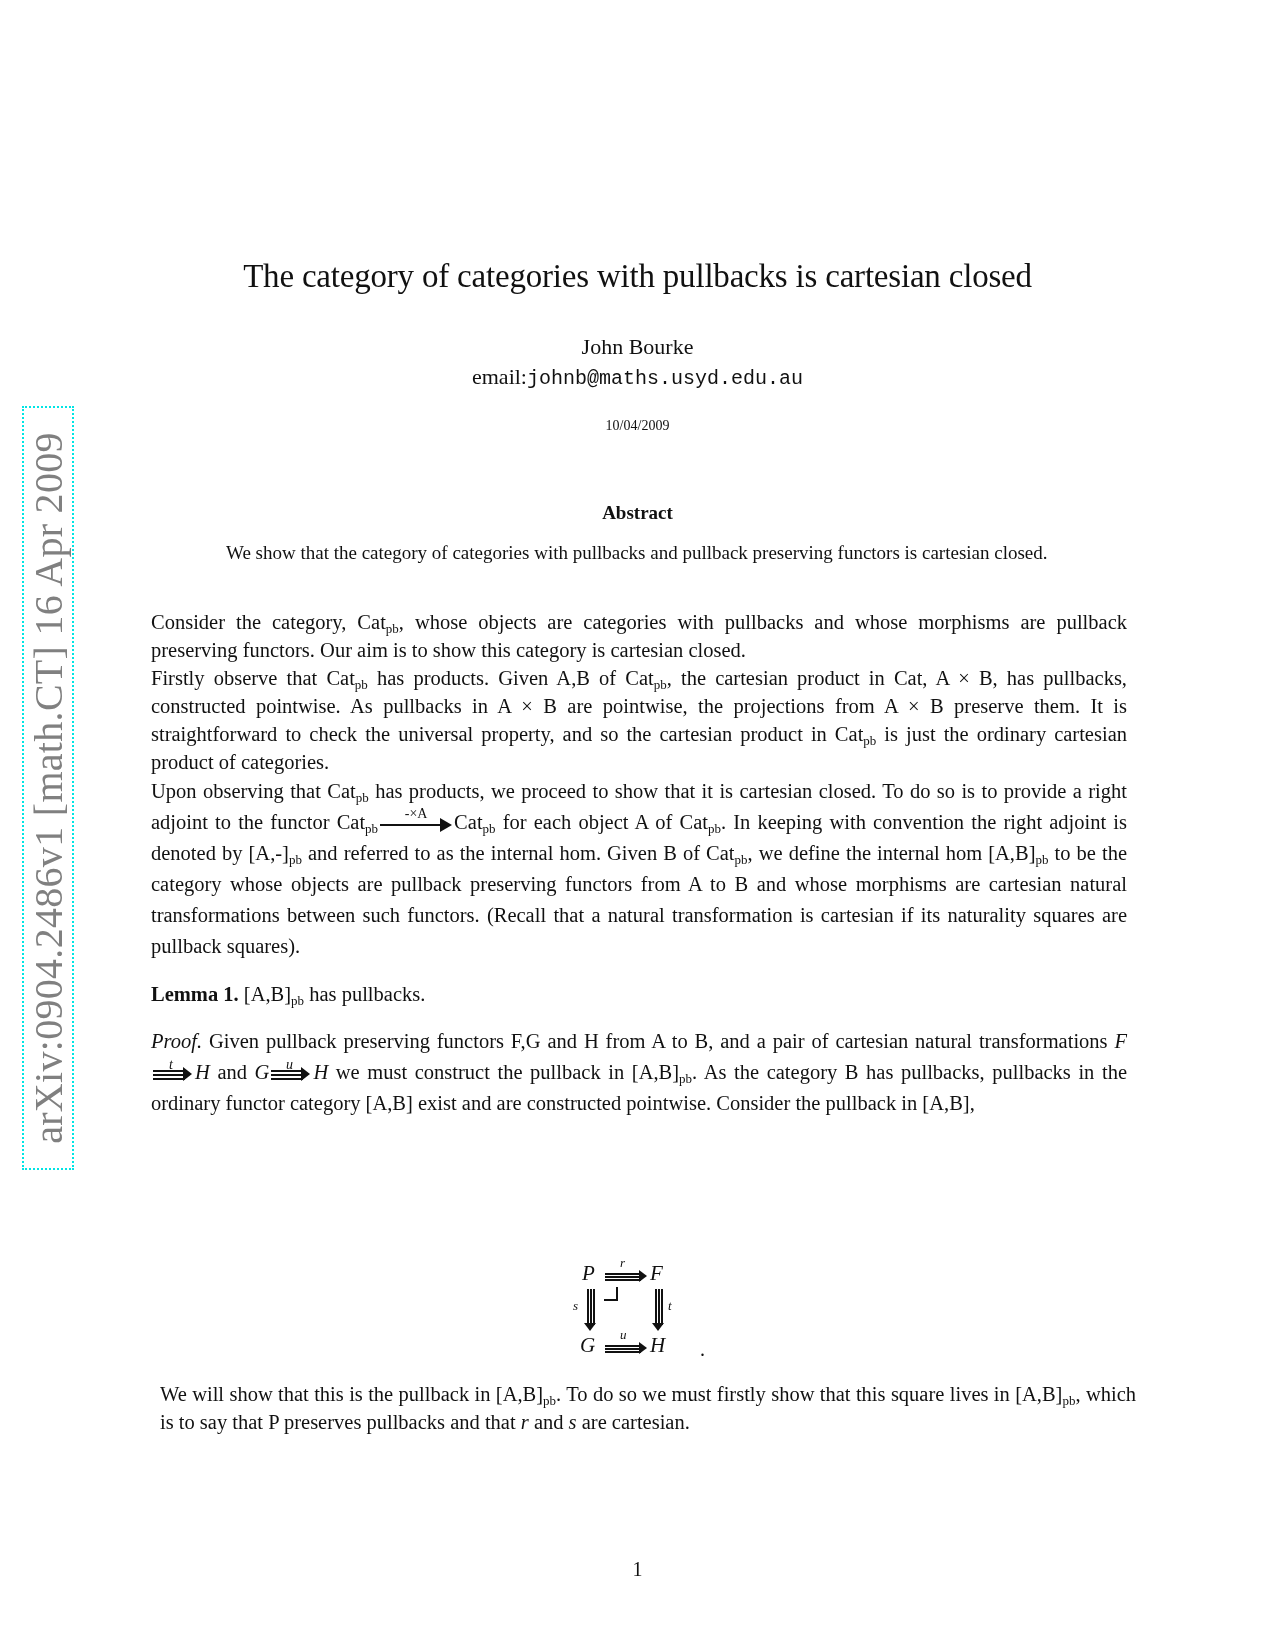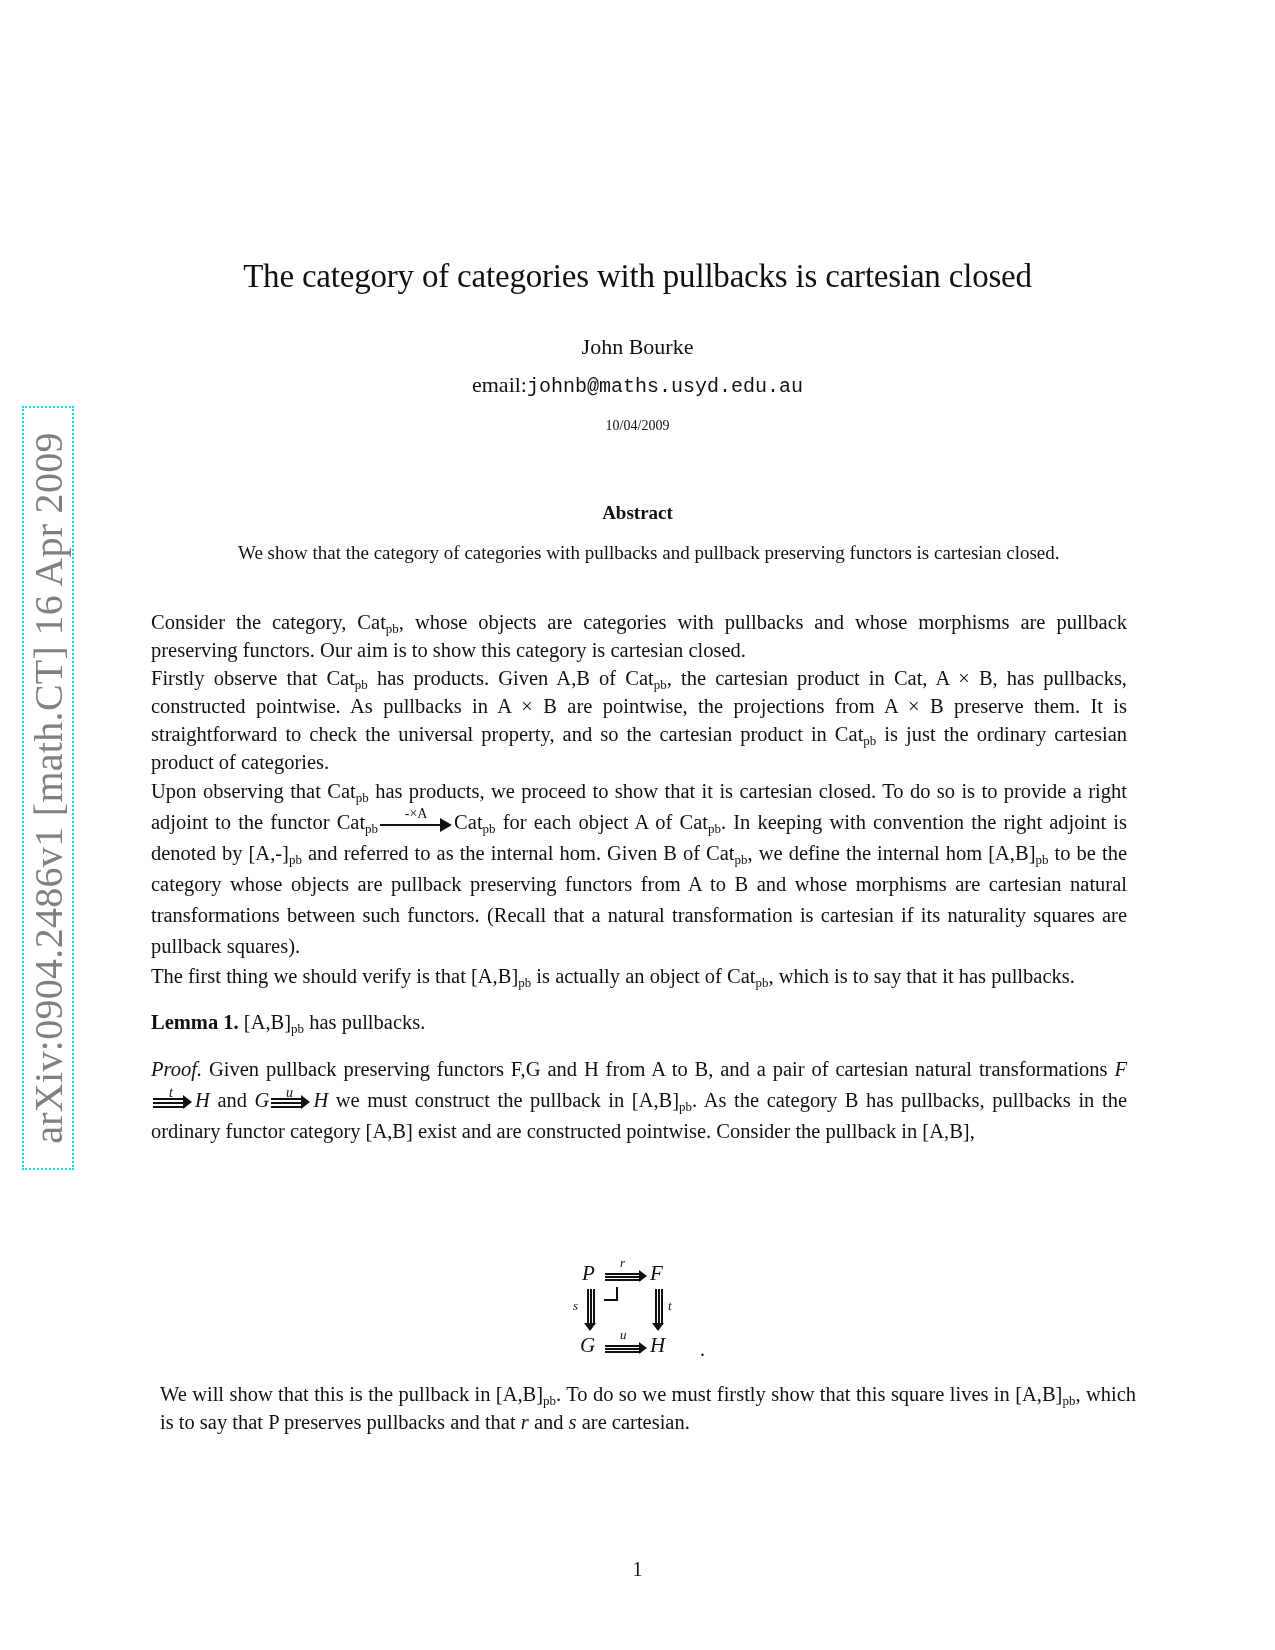--- a/index.html
+++ b/index.html
@@ -2,25 +2,25 @@
 <html><head>
 <meta charset="utf-8">
 <style>
   html, body { margin:0; padding:0; background:#ffffff; }
   body { width:1275px; height:1650px; position:relative; overflow:hidden;
          font-family:"Liberation Serif","DejaVu Serif",serif; color:#111; }
   .abs { position:absolute;margin-top:28px; }
   .center { left:0; width:1275px; text-align:center; }
   #title { top:230px; font-size:33px; letter-spacing:-0.2px; }
   #author { top:306px; font-size:22px; }
-  #email { top:344px; font-size:22px; }
+  #email { top:336px; font-size:22px; }
   #email .mono { font-family:"Liberation Mono","DejaVu Sans Mono",monospace; font-size:20px; }
   #date { top:390px; font-size:14px; }
   #abs-head { top:474px; font-size:19px; font-weight:bold; }
-  #abs-body { left:206px; width:865px; top:512px; font-size:19px; line-height:26px; text-indent:32px; text-align:justify; }
+  #abs-body { left:194px; width:865px; top:512px; font-size:19px; line-height:26px; text-indent:32px; text-align:justify; }
   #body { left:151px; width:976px; top:580px; font-size:20.5px; line-height:28px; text-align:justify; }
   #body p { margin:0; }
   sub { font-size:13px; vertical-align:-4px; line-height:0; }
   .gap { height:18px; }
   .lemma b { font-weight:bold; }
   .arrowlbl { display:inline-block; position:relative; width:72px; height:20px; vertical-align:middle; margin:0 2px; }
   .arrowlbl .lbl { position:absolute; top:-16px; left:0; width:72px; text-align:center; font-size:14px; }
   .arrowlbl .line { position:absolute; top:10px; left:0; width:64px; height:2px; background:#111; }
   .arrowlbl .head { position:absolute; top:4px; left:60px; width:0; height:0; border-top:7px solid transparent; border-bottom:7px solid transparent; border-left:12px solid #111; }
   .dbl { display:inline-block; position:relative; width:40px; height:20px; vertical-align:middle; margin:0 2px; }
@@ -61,21 +61,20 @@
 </div>
 <div id="date" class="abs center">10/04/2009</div>
 
 <div id="abs-head" class="abs center">Abstract</div>
 <div id="abs-body" class="abs">We show that the category of categories with pullbacks and pullback preserving functors is cartesian closed.</div>
 
 <div id="body" class="abs">
   <p><span>Consider the category, Cat</span><sub>pb</sub><span>, whose objects are categories with pullbacks and whose morphisms are pullback preserving functors. Our aim is to show this category is cartesian closed.</span></p>
   <p><span>Firstly observe that Cat</span><sub>pb</sub><span> has products. Given A,B of Cat</span><sub>pb</sub><span>, the cartesian product in Cat, A × B, has pullbacks, constructed pointwise.  As pullbacks in A × B are pointwise, the projections from A × B preserve them.  It is straightforward to check the universal property, and so the cartesian product in Cat</span><sub>pb</sub><span> is just the ordinary cartesian product of categories.</span></p>
   <p style="line-height:31px;"><span>Upon observing that Cat</span><sub>pb</sub><span> has products, we proceed to show that it is cartesian closed.  To do so is to provide a right adjoint to the functor </span><span><span>Cat</span><sub>pb</sub><span class="arrowlbl"><span class="lbl">-×A</span><span class="line"></span><span class="head"></span></span><span>Cat</span><sub>pb</sub></span><span> for each object A of Cat</span><sub>pb</sub><span>. In keeping with convention the right adjoint is denoted by [A,-]</span><sub>pb</sub><span> and referred to as the internal hom. Given B of Cat</span><sub>pb</sub><span>, we define the internal hom [A,B]</span><sub>pb</sub><span> to be the category whose objects are pullback preserving functors from A to B and whose morphisms are cartesian natural transformations between such functors. (Recall that a natural transformation is cartesian if its naturality squares are pullback squares).</span></p>
-  <p><span>The first thing we should verify is that [A,B]</span><sub>pb</sub><span> is actually an object of Cat</span><sub>pb</sub><span>, which is to say that it has pullbacks.</span></p>
   <div class="gap"></div>
   <p class="lemma"><b>Lemma 1.</b> <span>[A,B]</span><sub>pb</sub><span> has pullbacks.</span></p>
   <div class="gap"></div>
   <p style="line-height:31px;"><i>Proof.</i><span> Given pullback preserving functors F,G and H from A to B, and a pair of cartesian natural transformations </span><i class="m">F</i><span class="dbl"><span class="lbl">t</span><span class="l1"></span><span class="l2"></span><span class="l3"></span><span class="head"></span></span><i class="m">H</i><span> and </span><i class="m">G</i><span class="dbl"><span class="lbl">u</span><span class="l1"></span><span class="l2"></span><span class="l3"></span><span class="head"></span></span><i class="m">H</i><span> we must construct the pullback in [A,B]</span><sub>pb</sub><span>.  As the category B has pullbacks, pullbacks in the ordinary functor category [A,B] exist and are constructed pointwise. Consider the pullback in [A,B],</span></p>
 </div>
 
 <div id="diagram" class="abs">
   <span class="node" style="left:12px;top:0;">P</span>
   <span class="node" style="left:80px;top:0;">F</span>
   <span class="node" style="left:10px;top:72px;">G</span>

